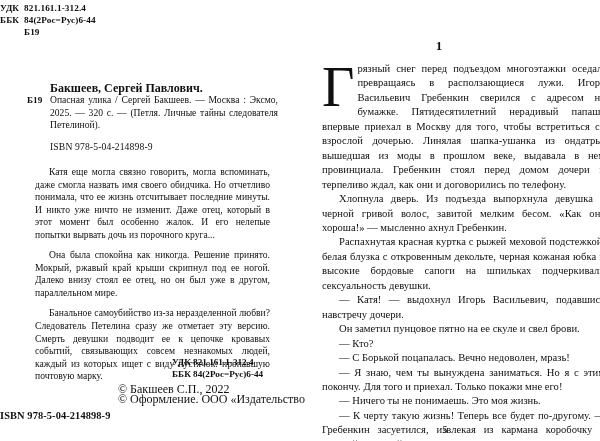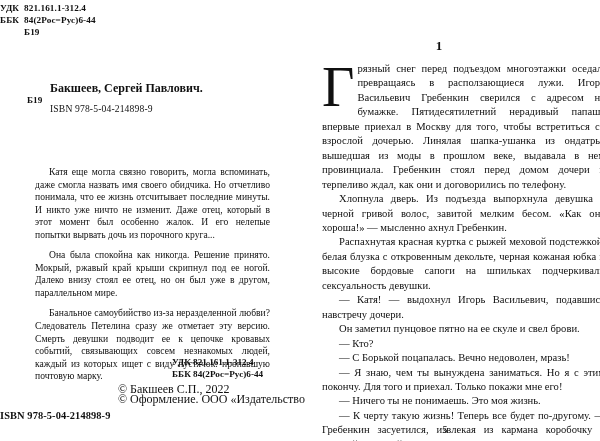--- a/index.html
+++ b/index.html
@@ -182,20 +182,21 @@
   <div class="classifier-block">
     <span class="classifier-row"><span class="cl-key">УДК</span><span>821.161.1-312.4</span></span>
     <span class="classifier-row"><span class="cl-key">ББК</span><span>84(2Рос=Рус)6-44</span></span>
     <span class="classifier-row"><span class="cl-ind"></span><span>Б19</span></span>
   </div>
 
   <div class="cip-block">
     <div class="author-line">Бакшеев, Сергей Павлович.</div>
     <div class="title-desc">
       <span class="marker">Б19</span>
+      <span>Опасная улика / Сергей Бакшеев. — Москва : Эксмо, 2025. — 320 с. — (Петля. Личные тайны следователя Петелиной).</span>
     </div>
     <div class="isbn-inline">ISBN 978-5-04-214898-9</div>
   </div>
 
   <div class="annotation">
     <p>Катя еще могла связно говорить, могла вспоминать, даже смогла назвать имя своего обидчика. Но отчетливо понимала, что ее жизнь отсчитывает последние минуты. И никто уже ничто не изменит. Даже отец, который в этот момент был особенно жалок. И его нелепые попытки вырвать дочь из порочного круга...</p>
     <p>Она была спокойна как никогда. Решение принято. Мокрый, ржавый край крыши скрипнул под ее ногой. Далеко внизу стоял ее отец, но он был уже в другом, параллельном мире.</p>
     <p>Банальное самоубийство из-за неразделенной любви? Следователь Петелина сразу же отметает эту версию. Смерть девушки подводит ее к цепочке кровавых событий, связывающих совсем незнакомых людей, каждый из которых ищет с виду пустячок: пропавшую почтовую марку.</p>
   </div>
 

